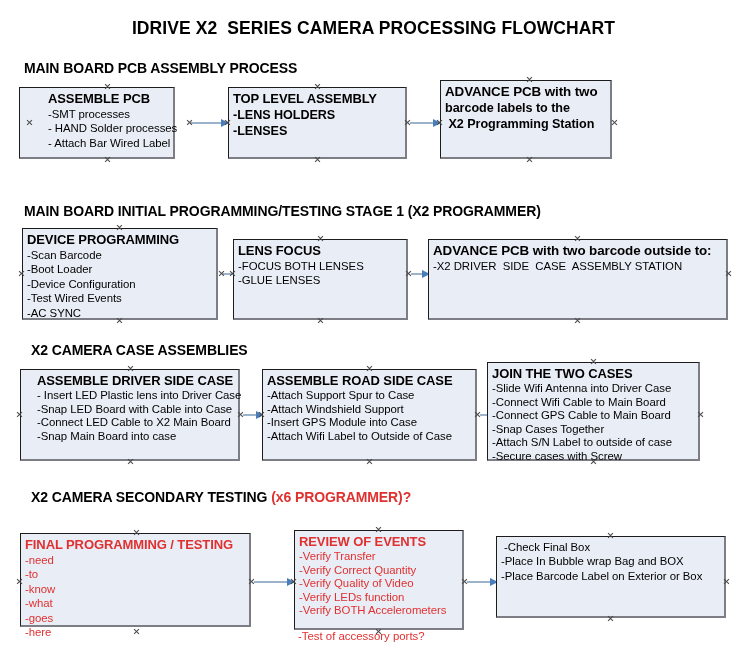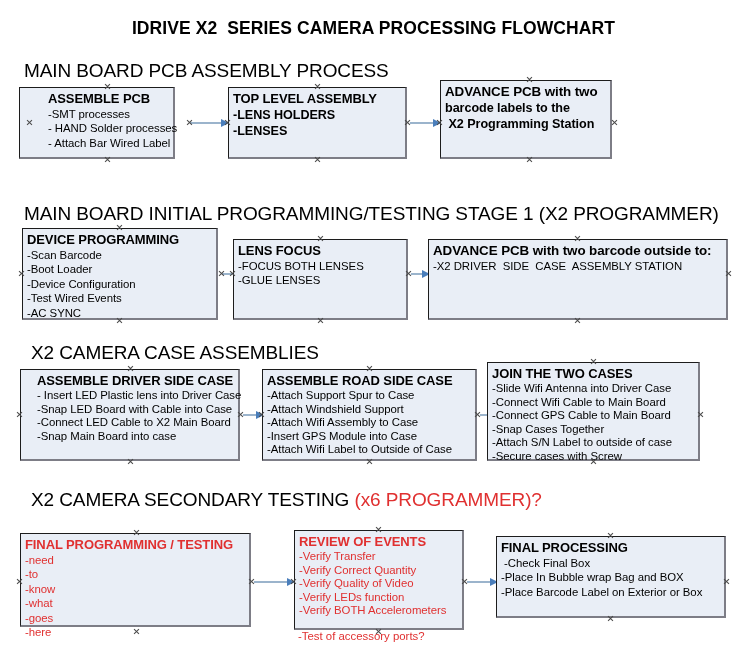--- a/index.html
+++ b/index.html
@@ -26,22 +26,22 @@
     text-align: center;
     font-size: 17.5px;
     font-weight: bold;
     letter-spacing: 0.1px;
     white-space: pre;
   }
 
   
   .section-head {
     position: absolute;
-    font-size: 19px;
-    font-weight: normal;
+    font-size: 14px;
+    font-weight: bold;
     white-space: pre;
     letter-spacing: -0.1px;
   }
   .section-head .red {
     color: #e03030;
   }
 
   
   .node {
     position: absolute;
@@ -230,21 +230,20 @@
 <div class="handle" style="left:237px; top:411px;"></div>
 
 <div class="conn" style="left:243px; top:414px; width:20px;">
   <span class="arrow"></span>
 </div>
 
 <div class="node tight" style="left:262px; top:369px; width:215px; height:92px;">
   <div class="node-title">ASSEMBLE ROAD SIDE CASE</div>
   <div class="node-line">-Attach Support Spur to Case</div>
   <div class="node-line">-Attach Windshield Support</div>
-  <div class="node-line">-Attach Wifi Assembly to Case</div>
   <div class="node-line">-Insert GPS Module into Case</div>
   <div class="node-line">-Attach Wifi Label to Outside of Case</div>
 </div>
 <div class="handle" style="left:366px; top:365px;"></div>
 <div class="handle" style="left:366px; top:458px;"></div>
 <div class="handle" style="left:258px; top:411px;"></div>
 <div class="handle" style="left:474px; top:411px;"></div>
 
 <div class="conn" style="left:480px; top:414px; width:18px;">
   <span class="arrow"></span>
@@ -295,20 +294,19 @@
 <div class="handle" style="left:375px; top:526px;"></div>
 <div class="handle" style="left:375px; top:628px;"></div>
 <div class="handle" style="left:290px; top:578px;"></div>
 <div class="handle" style="left:461px; top:578px;"></div>
 
 <div class="conn" style="left:467px; top:581px; width:30px;">
   <span class="arrow"></span>
 </div>
 
 <div class="node" style="left:496px; top:536px; width:230px; height:82px;">
-  <div class="node-title">FINAL PROCESSING</div>
   <div class="node-line"> -Check Final Box</div>
   <div class="node-line">-Place In Bubble wrap Bag and BOX</div>
   <div class="node-line">-Place Barcode Label on Exterior or Box</div>
 </div>
 <div class="handle" style="left:607px; top:532px;"></div>
 <div class="handle" style="left:607px; top:615px;"></div>
 <div class="handle" style="left:723px; top:578px;"></div>
 
 </body></html>

